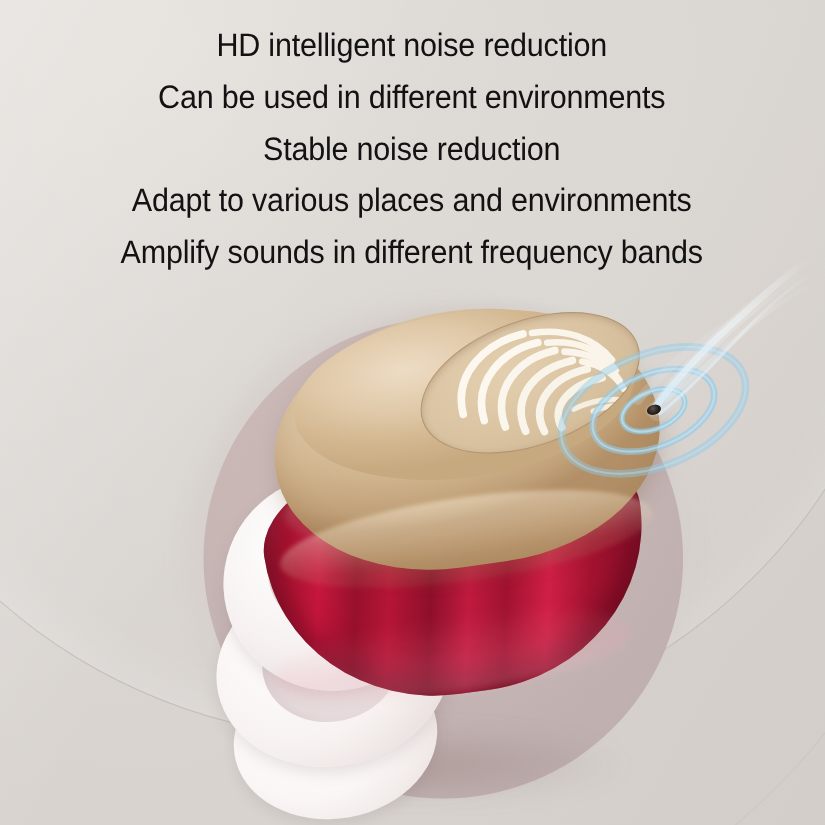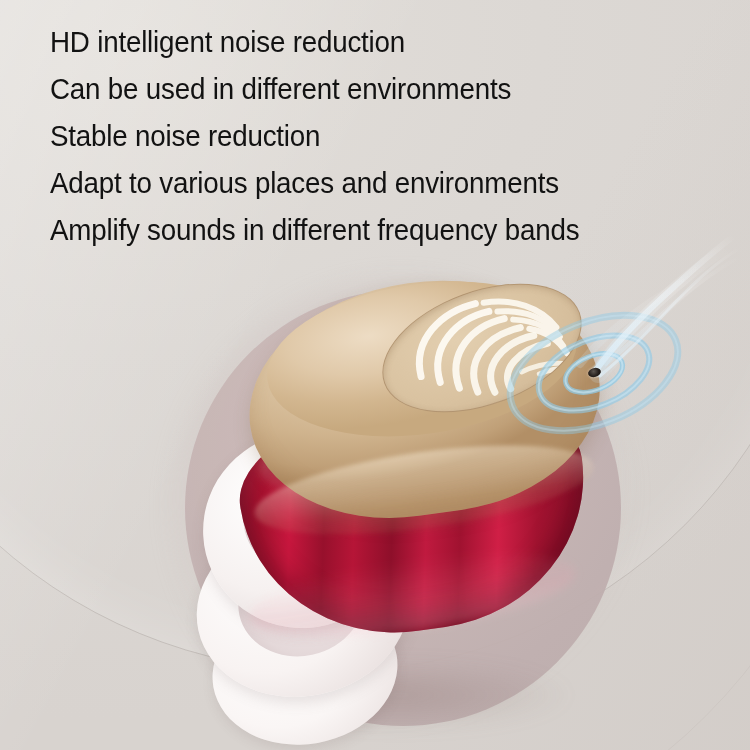--- a/index.html
+++ b/index.html
@@ -7,20 +7,21 @@
     padding: 0;
     background: #ffffff;
   }
   #stage {
     position: relative;
     width: 750px;
     height: 750px;
     overflow: hidden;
     background: #dcd8d4;
     font-family: "Liberation Sans", sans-serif;
+    text-align: center;
   }
 
   
   .bg-base {
     position: absolute;
     inset: 0;
     background:
       radial-gradient(120% 90% at 18% 6%, #e2ded9 0%, #dcd8d4 45%, #d8d3cf 100%);
   }
   .bg-sheen {

